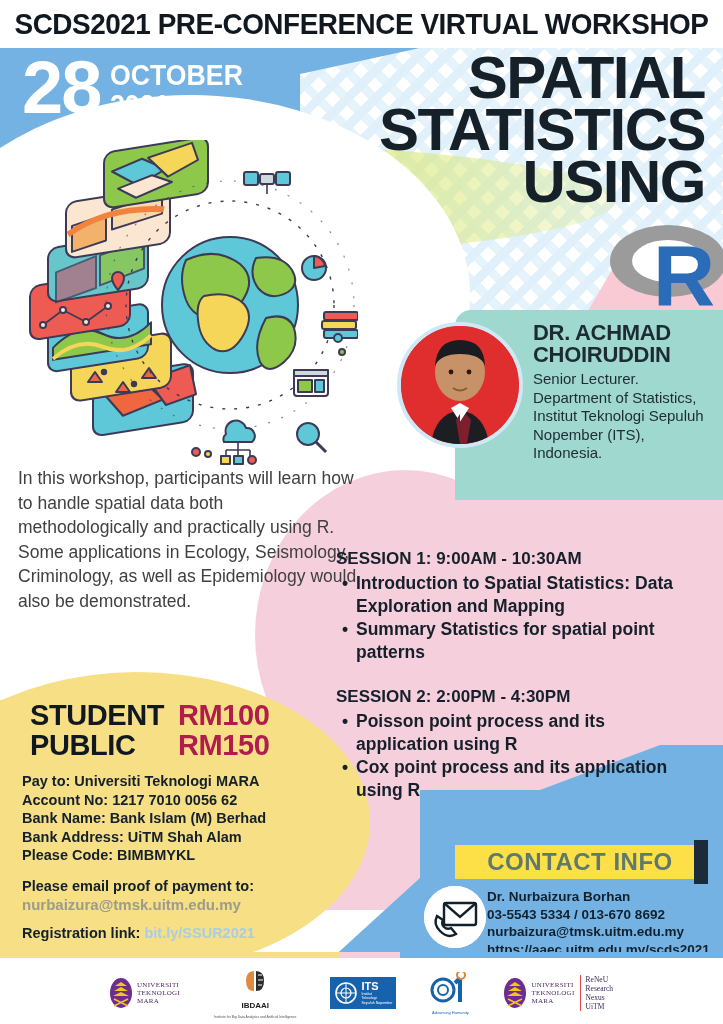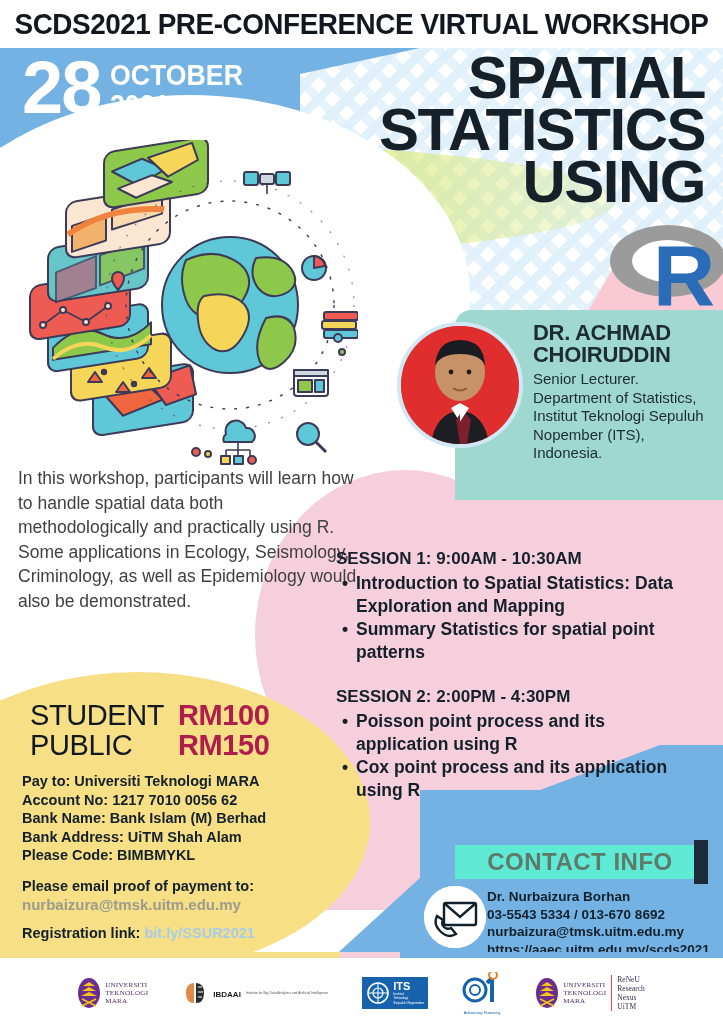--- a/index.html
+++ b/index.html
@@ -139,60 +139,60 @@
     font-size:17.5px;font-weight:bold;line-height:22.5px;padding-left:14px;position:relative;margin-bottom:1px;
   }
   .sess-list li:before{content:"\2022";position:absolute;left:0;top:0;}
   .sess-gap{height:22px;}
 
   
   .price{position:absolute;left:30px;top:700px;z-index:26;}
   .price-row{display:flex;align-items:baseline;}
   .price-label{
     font-family:"Liberation Sans Narrow","Liberation Sans",sans-serif;
-    font-weight:normal;font-size:29px;line-height:30px;color:#111820;width:148px;letter-spacing:-.4px;
+    font-weight:bold;font-size:29px;line-height:30px;color:#111820;width:148px;letter-spacing:-.4px;
   }
   .price-val{
     font-family:"Liberation Sans Narrow","Liberation Sans",sans-serif;
     font-weight:bold;font-size:29px;line-height:30px;color:#b01c4c;letter-spacing:-.4px;
   }
 
   
   .pay{position:absolute;left:22px;top:772px;width:320px;z-index:26;color:#14202a;}
   .pay-line{font-size:14.5px;font-weight:bold;line-height:18.5px;}
   .pay-note{margin-top:12px;font-size:14.5px;font-weight:bold;line-height:18.5px;}
   .pay-email{color:#9b9b8e;font-weight:bold;font-size:15px;line-height:20px;}
   .pay-reg{margin-top:10px;font-size:14.5px;font-weight:bold;}
   .pay-reg .link{color:#a8cde8;}
   .pay-reg .dead{color:#e0301e;}
 
   
   .contact-banner{
-    position:absolute;left:455px;top:845px;width:250px;height:34px;background:#5eead4;z-index:27;
+    position:absolute;left:455px;top:845px;width:250px;height:34px;background:#fde047;z-index:27;
     display:flex;align-items:center;justify-content:center;
   }
   .contact-banner span{
     font-family:"Liberation Sans Narrow","Liberation Sans",sans-serif;font-weight:bold;
     font-size:24px;color:#5f7a6a;letter-spacing:.5px;
   }
   .contact-bar{position:absolute;left:694px;top:840px;width:14px;height:44px;background:#1b2b3a;z-index:28;}
   .contact-icon{
     position:absolute;left:424px;top:886px;width:62px;height:62px;background:#fff;border-radius:50%;z-index:28;
   }
   .contact-text{
     position:absolute;left:487px;top:888px;width:236px;z-index:28;color:#12202c;
     font-size:13.5px;line-height:17.5px;font-weight:bold;
   }
 
   
   .logos{position:absolute;left:0;top:962px;width:723px;height:62px;z-index:35;display:flex;align-items:center;justify-content:center;gap:34px;}
   .logo{display:flex;align-items:center;gap:5px;}
   .logo-txt{font-family:Liberation Serif, serif;font-size:7px;line-height:8px;color:#4b2a63;letter-spacing:.3px;}
   .uitm-mark{width:22px;height:30px;}
-  .ibdaai{display:flex;flex-direction:row;align-items:center;}
+  .ibdaai{display:flex;flex-direction:column;align-items:center;}
   .ibdaai-name{font-family:"Liberation Sans",sans-serif;font-weight:bold;font-size:8px;color:#1a1a1a;margin-top:2px;}
   .ibdaai-sub{font-size:3.4px;color:#555;line-height:4px;text-align:center;}
   .its-wrap{display:flex;align-items:center;gap:3px;background:#1762ad;padding:3px 4px;}
   .its-name{font-family:"Liberation Sans",sans-serif;font-weight:bold;font-size:11px;color:#fff;line-height:11px;}
   .its-sub{font-size:3.6px;color:#fff;line-height:4.4px;}
   .anniv{display:flex;flex-direction:column;align-items:center;}
   .anniv-sub{font-size:4px;color:#1762ad;margin-top:1px;}
   .renue{font-family:"Liberation Serif",serif;font-size:7.5px;line-height:9px;color:#3b2a55;border-left:1px solid #ef4444;padding-left:5px;}
 </style>
 </head>

